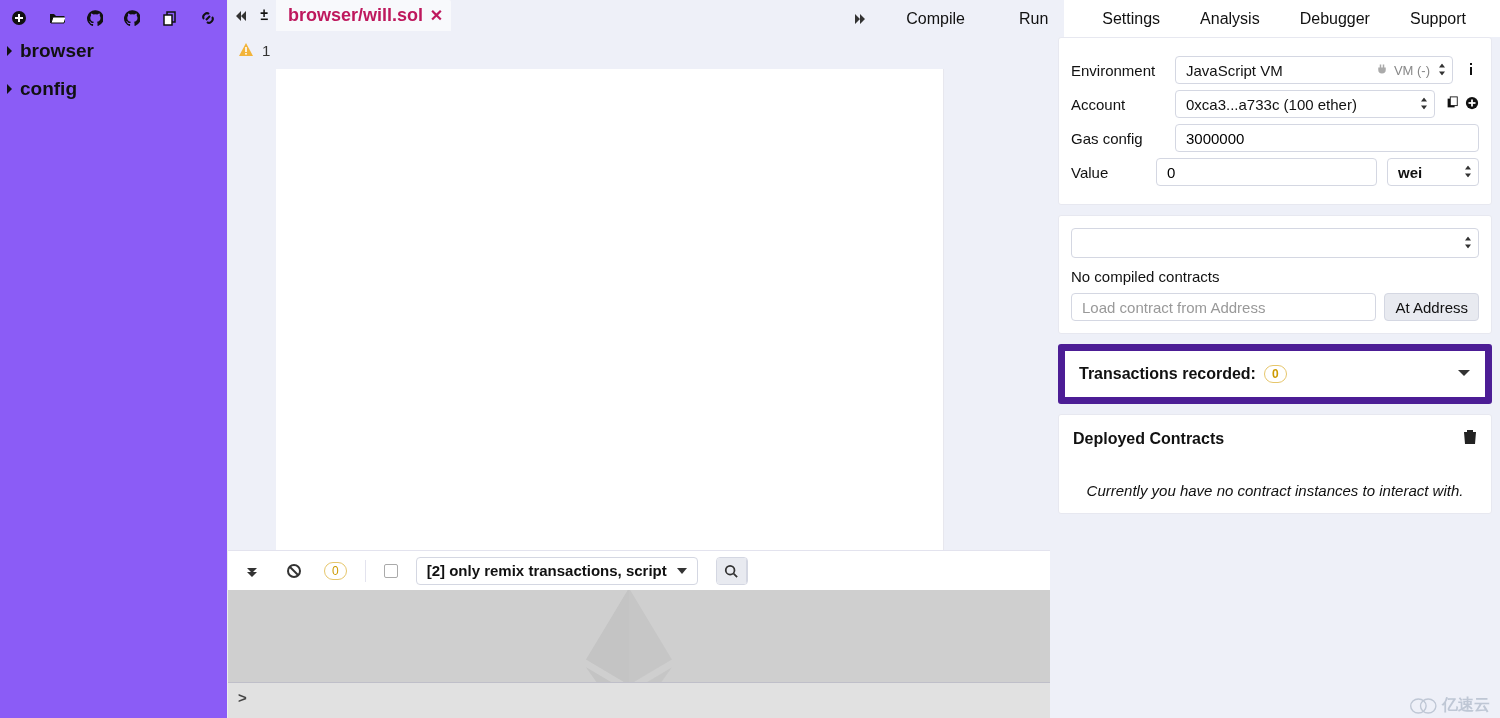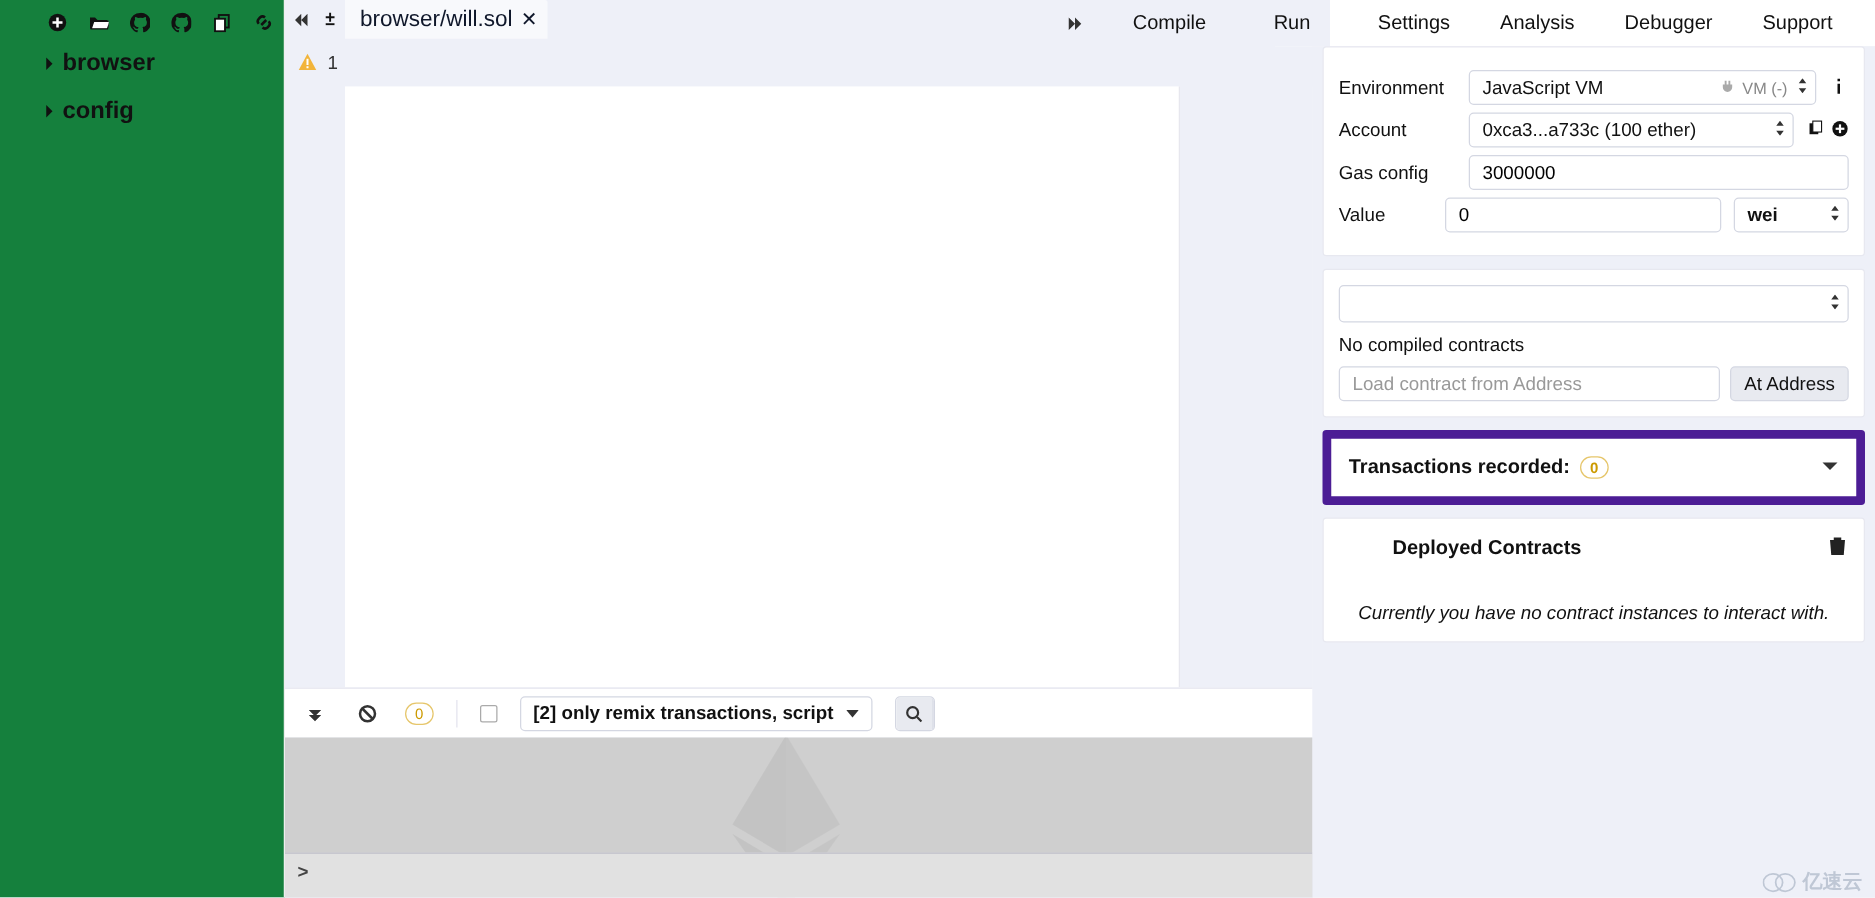--- a/index.html
+++ b/index.html
@@ -12,23 +12,22 @@
       width: 100%;
       overflow: hidden;
     }
     body { width: 1500px; height: 718px; position: relative; }
 
     
     .file-pane {
       position: absolute;
       left: 0; top: 0; bottom: 0;
       width: 228px;
-      background: #15803d;
+      background: #8b5cf6;
       border-right: 1px solid #eee;
-      padding-left: 30px;
     }
     .file-toolbar {
       height: 32px;
       display: flex;
       align-items: center;
       gap: 16px;
       padding: 4px 8px 0 8px;
     }
     .tb-icon {
       width: 24px; height: 20px;
@@ -64,22 +63,22 @@
       display: flex; align-items: center; justify-content: center;
       cursor: pointer;
     }
     .tab-mini svg { width: 14px; height: 14px; }
     .tab-mini.pm { font-size: 14px; font-weight: 700; line-height: 10px; display:flex; flex-direction:column; }
     .tab {
       display: flex; align-items: center;
       padding: 0 28px 0 12px;
       background: #f8f9fc;
       font-size: 18px;
-      font-weight: 400;
-      color: #0f172a;
+      font-weight: 700;
+      color: #be185d;
       position: relative;
       border-top-right-radius: 2px;
     }
     .tab .close {
       position: absolute; right: 8px;
       font-size: 16px;
       cursor: pointer;
     }
     .gutter-row {
       height: 38px;
@@ -265,21 +264,21 @@
       padding: 14px 14px;
     }
     .panel3 {
       background:#fff; border:7px solid #4c1d95; border-radius:3px;
       display:flex; align-items:center; justify-content:space-between;
     }
     .panel3 .title { font-weight:700; font-size:16px; display:flex; align-items:center; gap:8px;}
     .panel4 {
       background:#fff; border:1px solid #e7e8f0; border-radius:3px;
     }
-    .panel4 .head { display:flex; justify-content:space-between; align-items:center;margin-left:41px; }
+    .panel4 .head { display:flex; justify-content:space-between; align-items:center; }
     .panel4 .head .t { font-weight:700; font-size:16px; }
     .panel4 .msg { font-style: italic; text-align:center; margin-top: 34px; font-size:15px; }
     .trash svg { width:14px; height:16px; }
     .chev svg { width:14px; height:10px; }
 
     .watermark {
       position:absolute;
       right:10px; bottom:2px;
       font-size:16px; color:#b7c0cf;
       font-weight:600;

